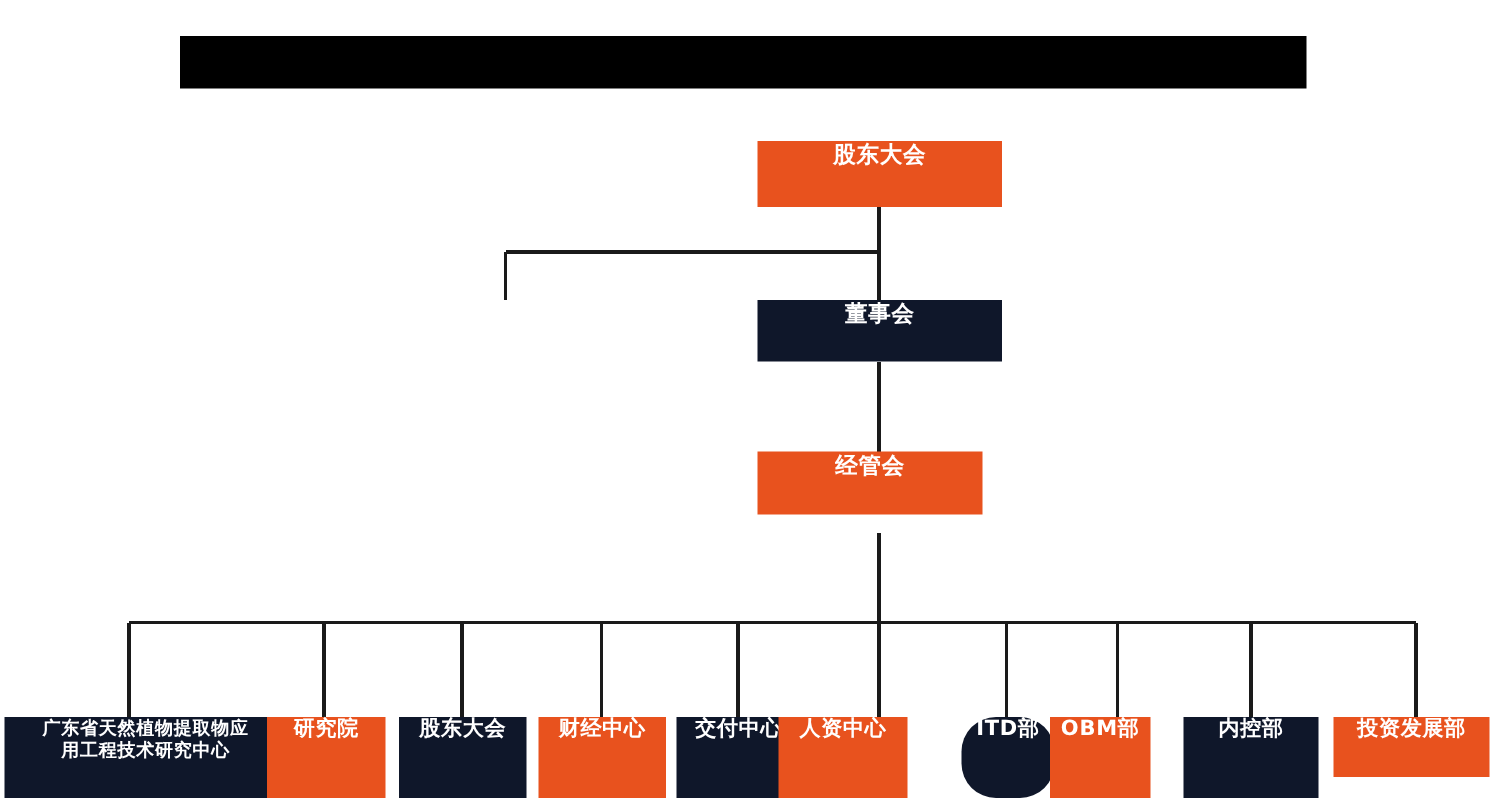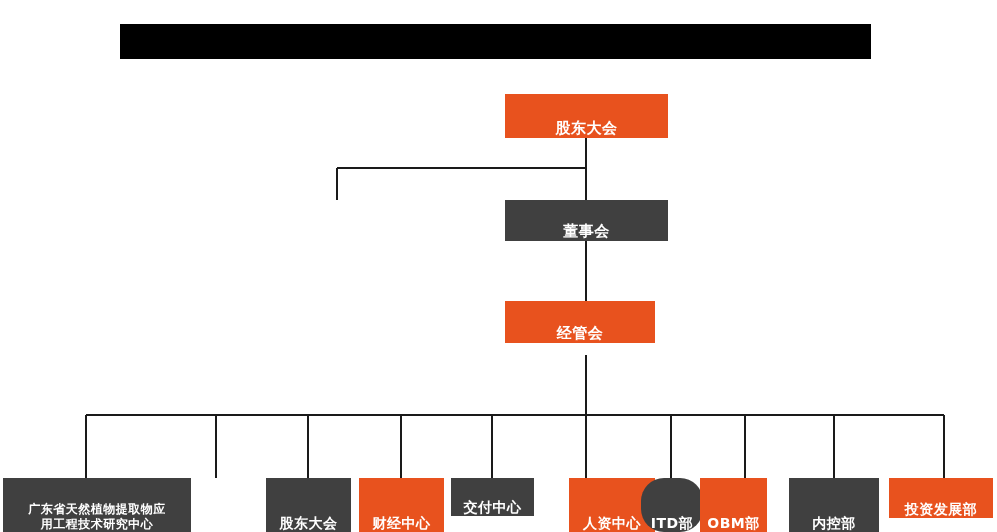--- a/index.html
+++ b/index.html
@@ -39,31 +39,31 @@
     width: 997px;
     height: 532px;
     pointer-events: none;
   }
 
   
   .node {
     position: absolute;
     box-sizing: border-box;
     display: flex;
-    align-items: flex-end;
+    align-items: flex-start;
     justify-content: center;
     text-align: center;
     color: #ffffff;
     font-weight: bold;
     line-height: 1.25;
     letter-spacing: 0.5px;
     user-select: none;
   }
   .node.dark  { background: #E8521E; }
-  .node.light { background: #404040; }
+  .node.light { background: #0f172a; }
 
   .node .label {
     display: block;
     width: 100%;
     padding: 0 4px;
     box-sizing: border-box;
     white-space: pre-line;
   }
 
   .size-lg  { font-size: 15px; }
@@ -113,34 +113,37 @@
 
   <div class="node dark size-lg" style="left:505px; top:301px; width:150px; height:42px;">
     <span class="label">经管会</span>
   </div>
 
   <div class="node light size-sm" style="left:3px; top:478px; width:188px; height:54px;">
     <span class="label">广东省天然植物提取物应
 用工程技术研究中心</span>
   </div>
 
+  <div class="node dark size-md" style="left:178px; top:478px; width:79px; height:54px;">
+    <span class="label">研究院</span>
+  </div>
 
   <div class="node light size-md" style="left:266px; top:478px; width:85px; height:54px;">
     <span class="label">股东大会</span>
   </div>
 
   <div class="node dark size-md" style="left:359px; top:478px; width:85px; height:54px;">
     <span class="label">财经中心</span>
   </div>
 
-  <div class="node light size-md" style="left:451px; top:478px; width:83px; height:38px;">
+  <div class="node light size-md" style="left:451px; top:478px; width:83px; height:54px;">
     <span class="label">交付中心</span>
   </div>
 
-  <div class="node dark size-md" style="left:569px; top:478px; width:86px; height:54px;">
+  <div class="node dark size-md" style="left:519px; top:478px; width:86px; height:54px;">
     <span class="label">人资中心</span>
   </div>
 
   <div class="node light size-md" style="left:641px; top:478px; width:62px; height:54px;border-radius:23px;">
     <span class="label">ITD部</span>
   </div>
 
   <div class="node dark size-md" style="left:700px; top:478px; width:67px; height:54px;">
     <span class="label">OBM部</span>
   </div>

